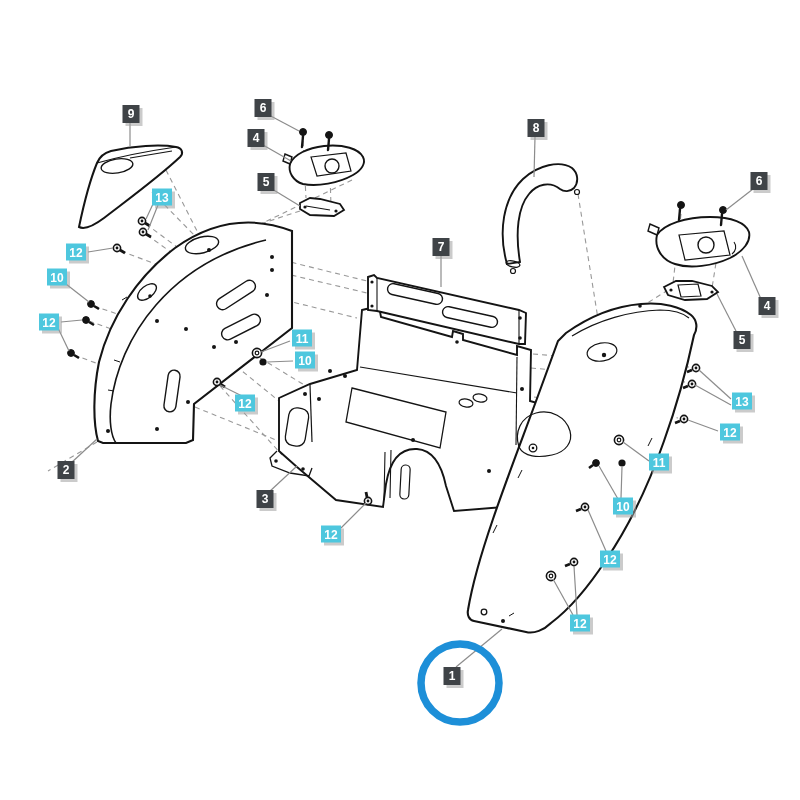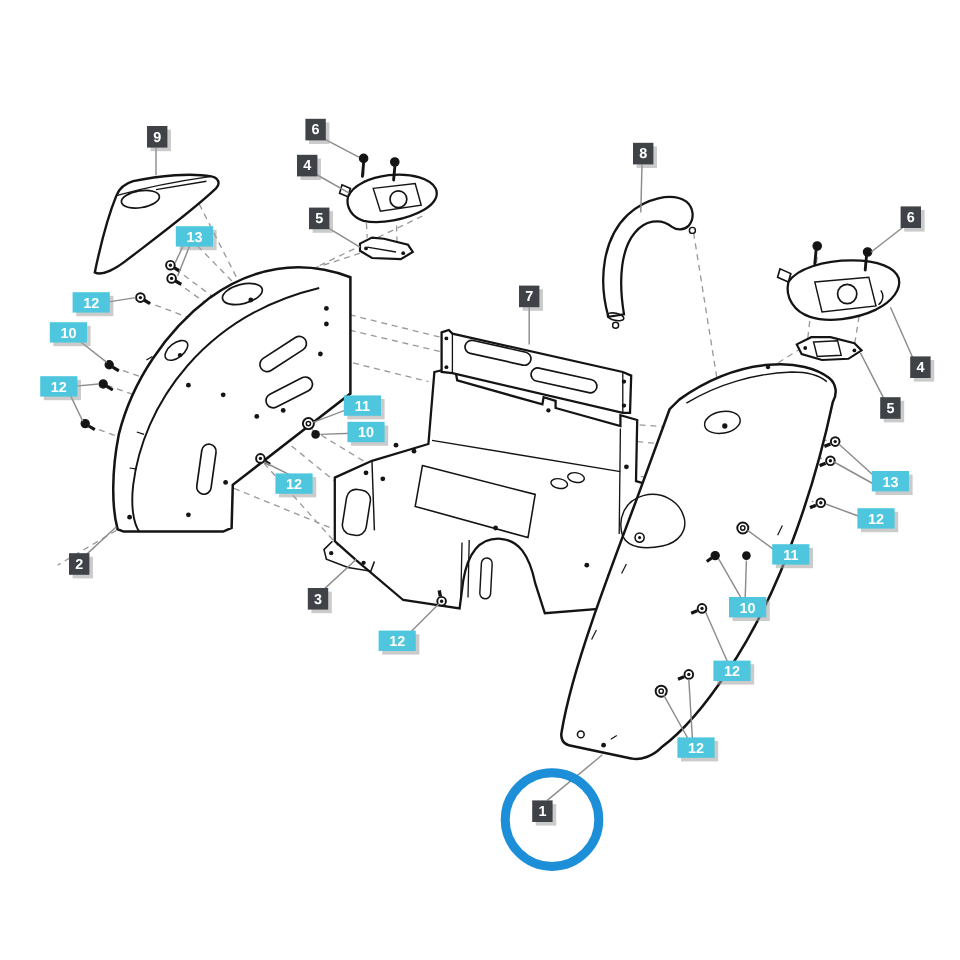--- a/index.html
+++ b/index.html
@@ -3,21 +3,21 @@
 <meta charset="utf-8">
 <style>
   html,body{margin:0;padding:0;background:#fff;}
   #stage{position:relative;width:800px;height:800px;background:#ffffff;overflow:hidden;
          font-family:"Liberation Sans", sans-serif;}
   #art{position:absolute;left:0;top:0;}
   .callout{position:absolute;transform:translate(-50%,-50%);display:flex;align-items:center;
            justify-content:center;font-weight:bold;font-size:12px;line-height:1;color:#ffffff;
            box-shadow:3px 3px 0 rgba(160,160,160,.55);cursor:pointer;user-select:none;}
   .primary{width:17px;height:18px;background:#3f4347;}
-  .secondary{width:31px;height:17px;background:#4ec7de;}
+  .secondary{width:20px;height:17px;background:#4ec7de;}
 </style>
 </head>
 <body>
 
 <div id="stage">
 
 <svg id="art" width="800" height="800" viewBox="0 0 800 800">
 
   <g stroke="#999999" stroke-width="1.1" stroke-dasharray="5 4" fill="none">
     <line x1="303" y1="141" x2="306" y2="198"></line>

